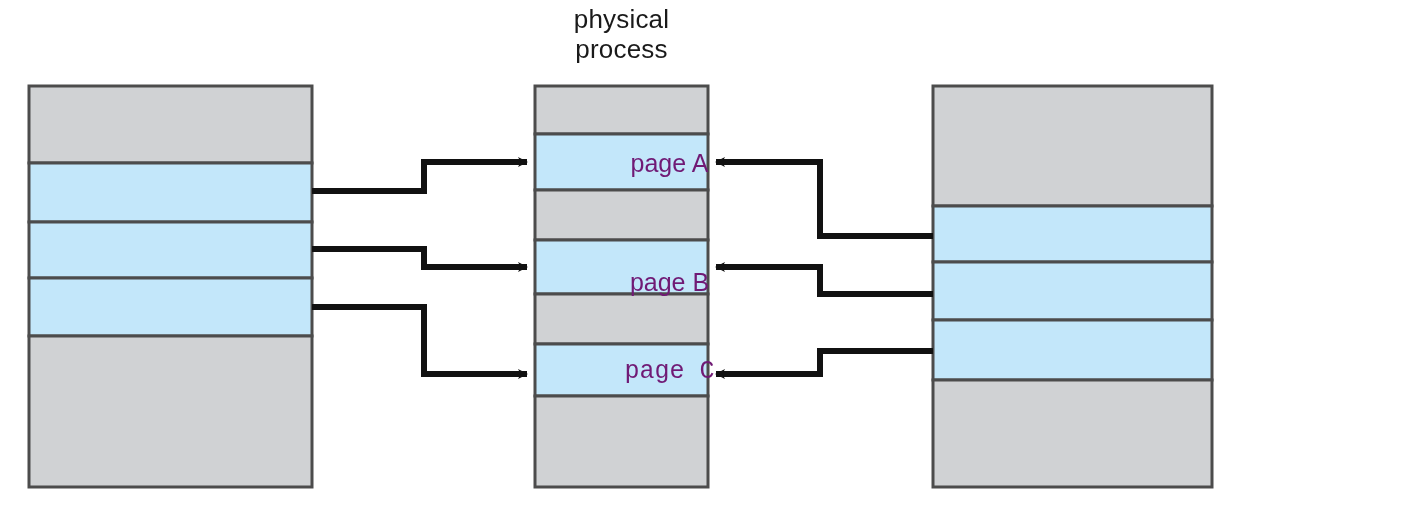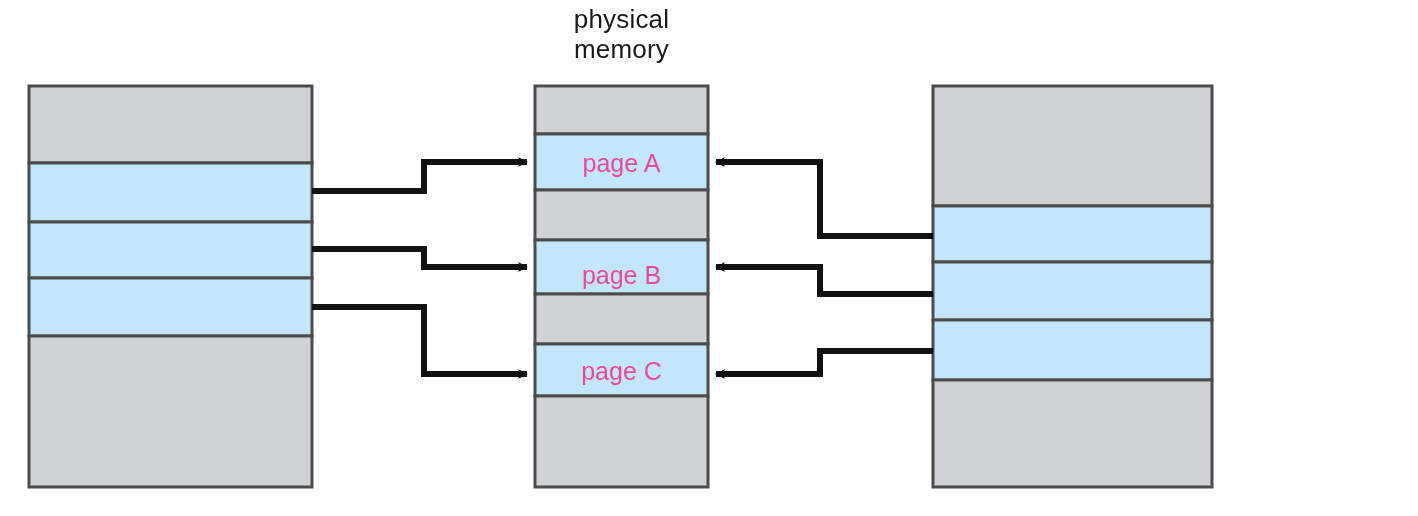--- a/index.html
+++ b/index.html
@@ -41,22 +41,23 @@
   }
   #title-p1 { left: 29px;  top: 40px;  width: 283px; }
   #title-pm { left: 535px; top: 4px;   width: 173px; }
   #title-p2 { left: 933px; top: 40px;  width: 280px; }
 
   .page-label {
     position: absolute;
     width: 173px;
     text-align: center;
     font-size: 25px;
-    color: #ec4899;
+    color: #701a75;
     pointer-events: none;
+    padding-left: 48px;
   }
 </style>
 </head>
 <body>
 
 <div id="canvas">
 
   <svg class="diagram-svg" width="1418" height="516" viewBox="0 0 1418 516">
     <defs>
       <marker id="arrowRight" markerWidth="11" markerHeight="11" refX="9" refY="5.5" orient="auto" markerUnits="userSpaceOnUse">
@@ -101,20 +102,20 @@
 
     <g fill="none" stroke="#111111" stroke-width="6" stroke-linecap="butt" stroke-linejoin="miter">
       <path d="M933,236 L820,236 L820,162 L716,162" marker-end="url(#arrowLeft)"></path>
       <path d="M933,294 L820,294 L820,267 L716,267" marker-end="url(#arrowLeft)"></path>
       <path d="M933,351 L820,351 L820,374 L716,374" marker-end="url(#arrowLeft)"></path>
     </g>
   </svg>
 
 
   <div class="col-title" id="title-pm">physical
-memory</div>
+process</div>
 
 
   <div class="page-label" style="left:535px; top:149px;">page A</div>
-  <div class="page-label" style="left:535px; top:261px;">page B</div>
-  <div class="page-label" style="left:535px; top:357px;">page C</div>
+  <div class="page-label" style="left:535px; top:268px;">page B</div>
+  <div class="page-label" style="left:535px; top:357px;font-family:Liberation Mono, monospace;">page C</div>
 
 </div>
 
 </body></html>

